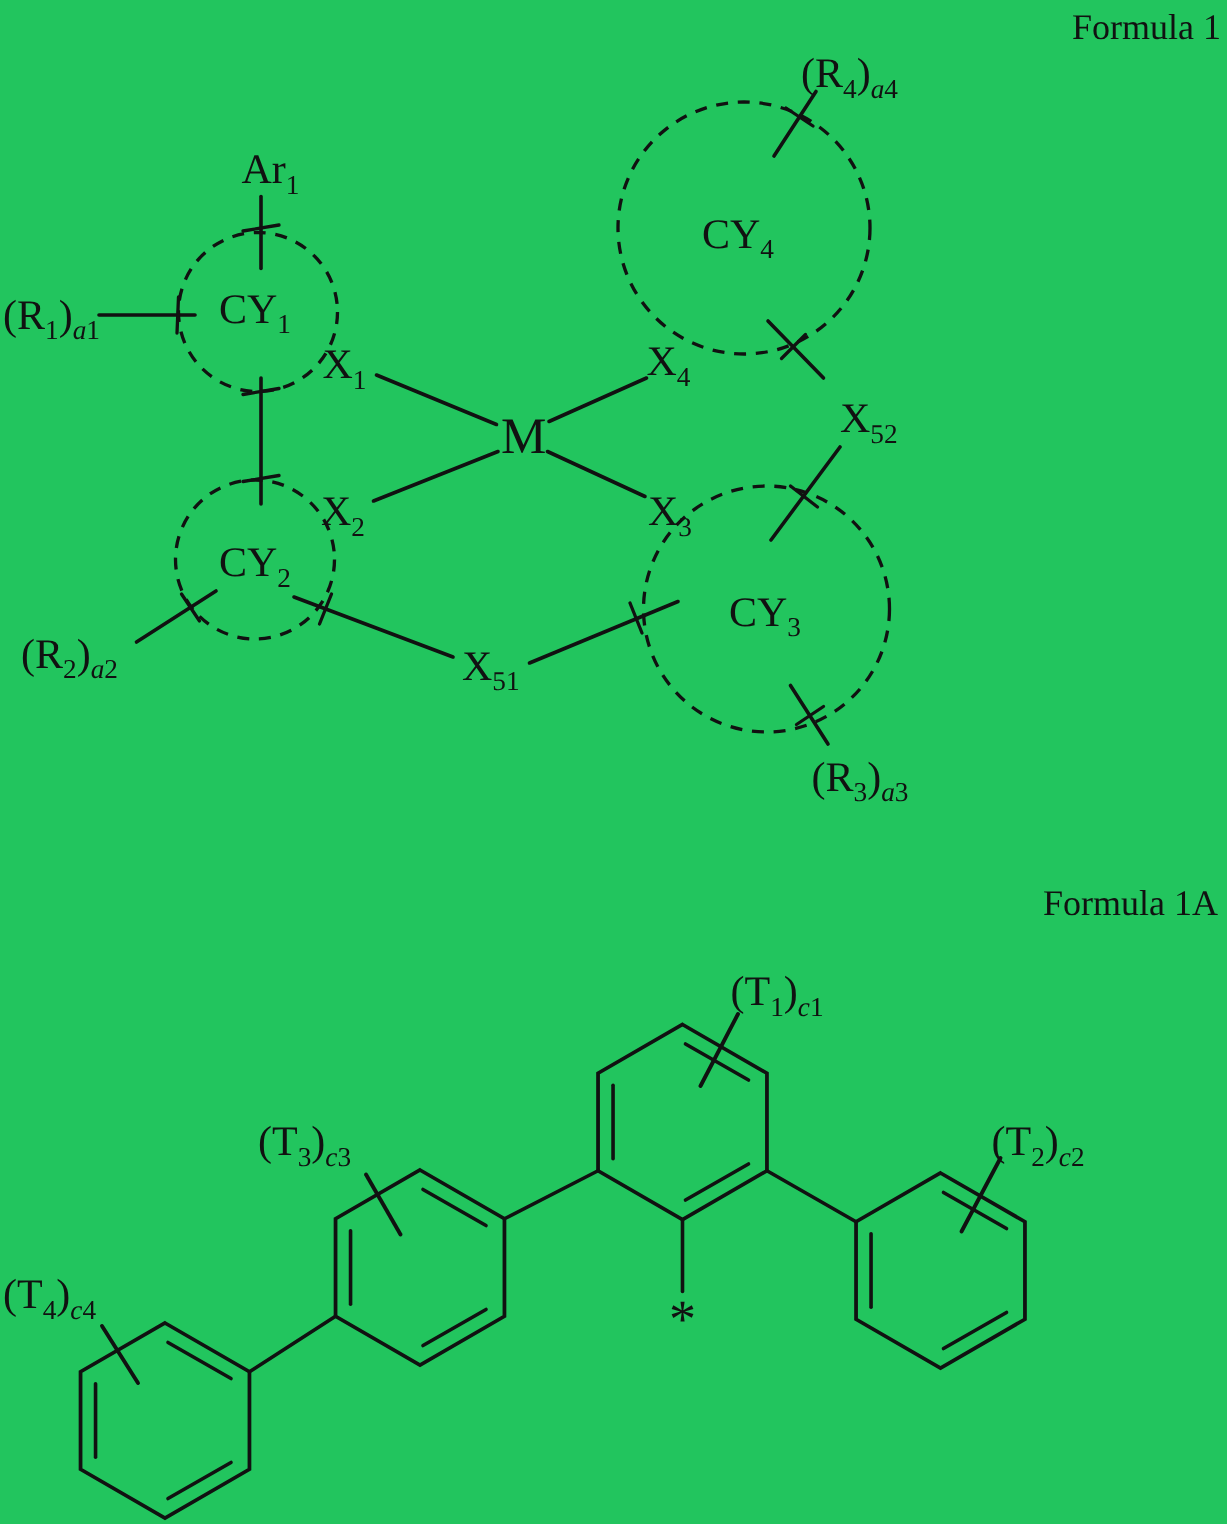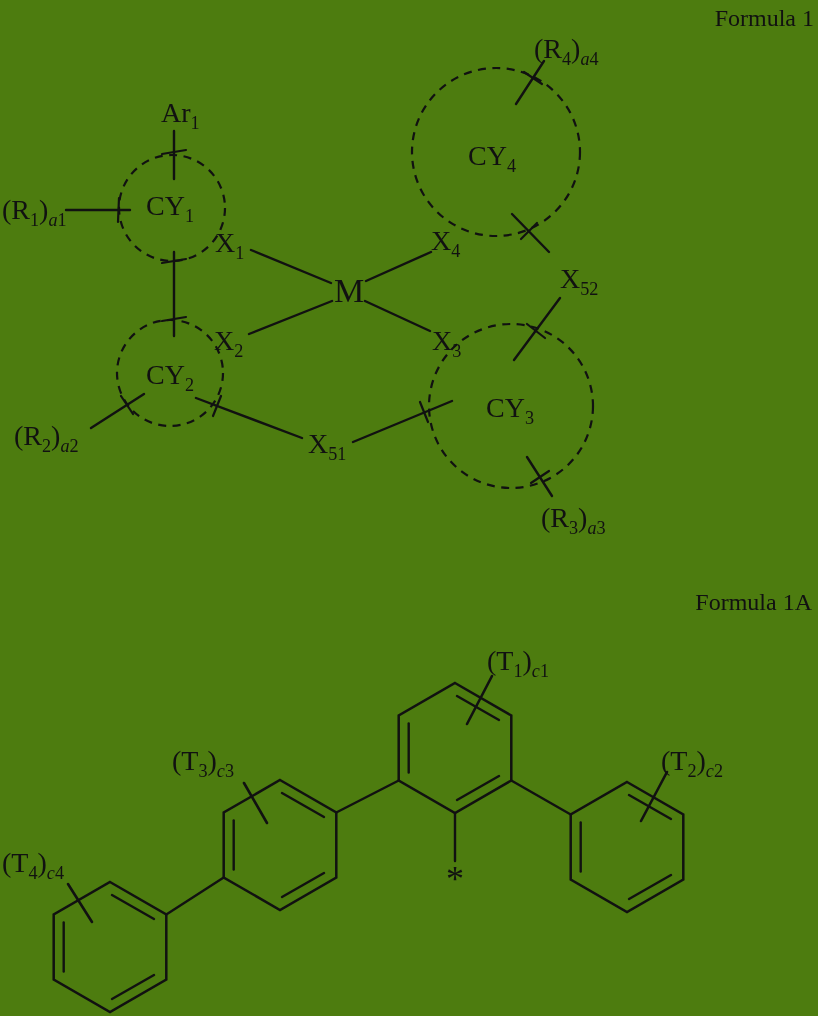--- a/index.html
+++ b/index.html
@@ -1,20 +1,20 @@
 <!DOCTYPE html>
 <html><head>
 <meta charset="utf-8">
 <style>
   html, body { margin: 0; padding: 0; background: #ffffff; }
   .page {
     position: relative;
     width: 818px;
     height: 1016px;
-    background: #4d7c0f;
+    background: #22c55e;
     overflow: hidden;
   }
   svg { display: block; }
   .bond      { stroke: #111111; stroke-width: 2.4; fill: none; stroke-linecap: round; }
   .ring-poly { stroke: #111111; stroke-width: 2.5; fill: none; stroke-linejoin: miter; }
   .ring-circle { stroke: #111111; stroke-width: 2.2; fill: none; stroke-dasharray: 8 6.5; }
   .tick      { stroke: #111111; stroke-width: 2.2; stroke-linecap: round; }
   .slash     { stroke: #111111; stroke-width: 2.6; stroke-linecap: round; }
   text {
     font-family: "Liberation Serif", "DejaVu Serif", serif;

